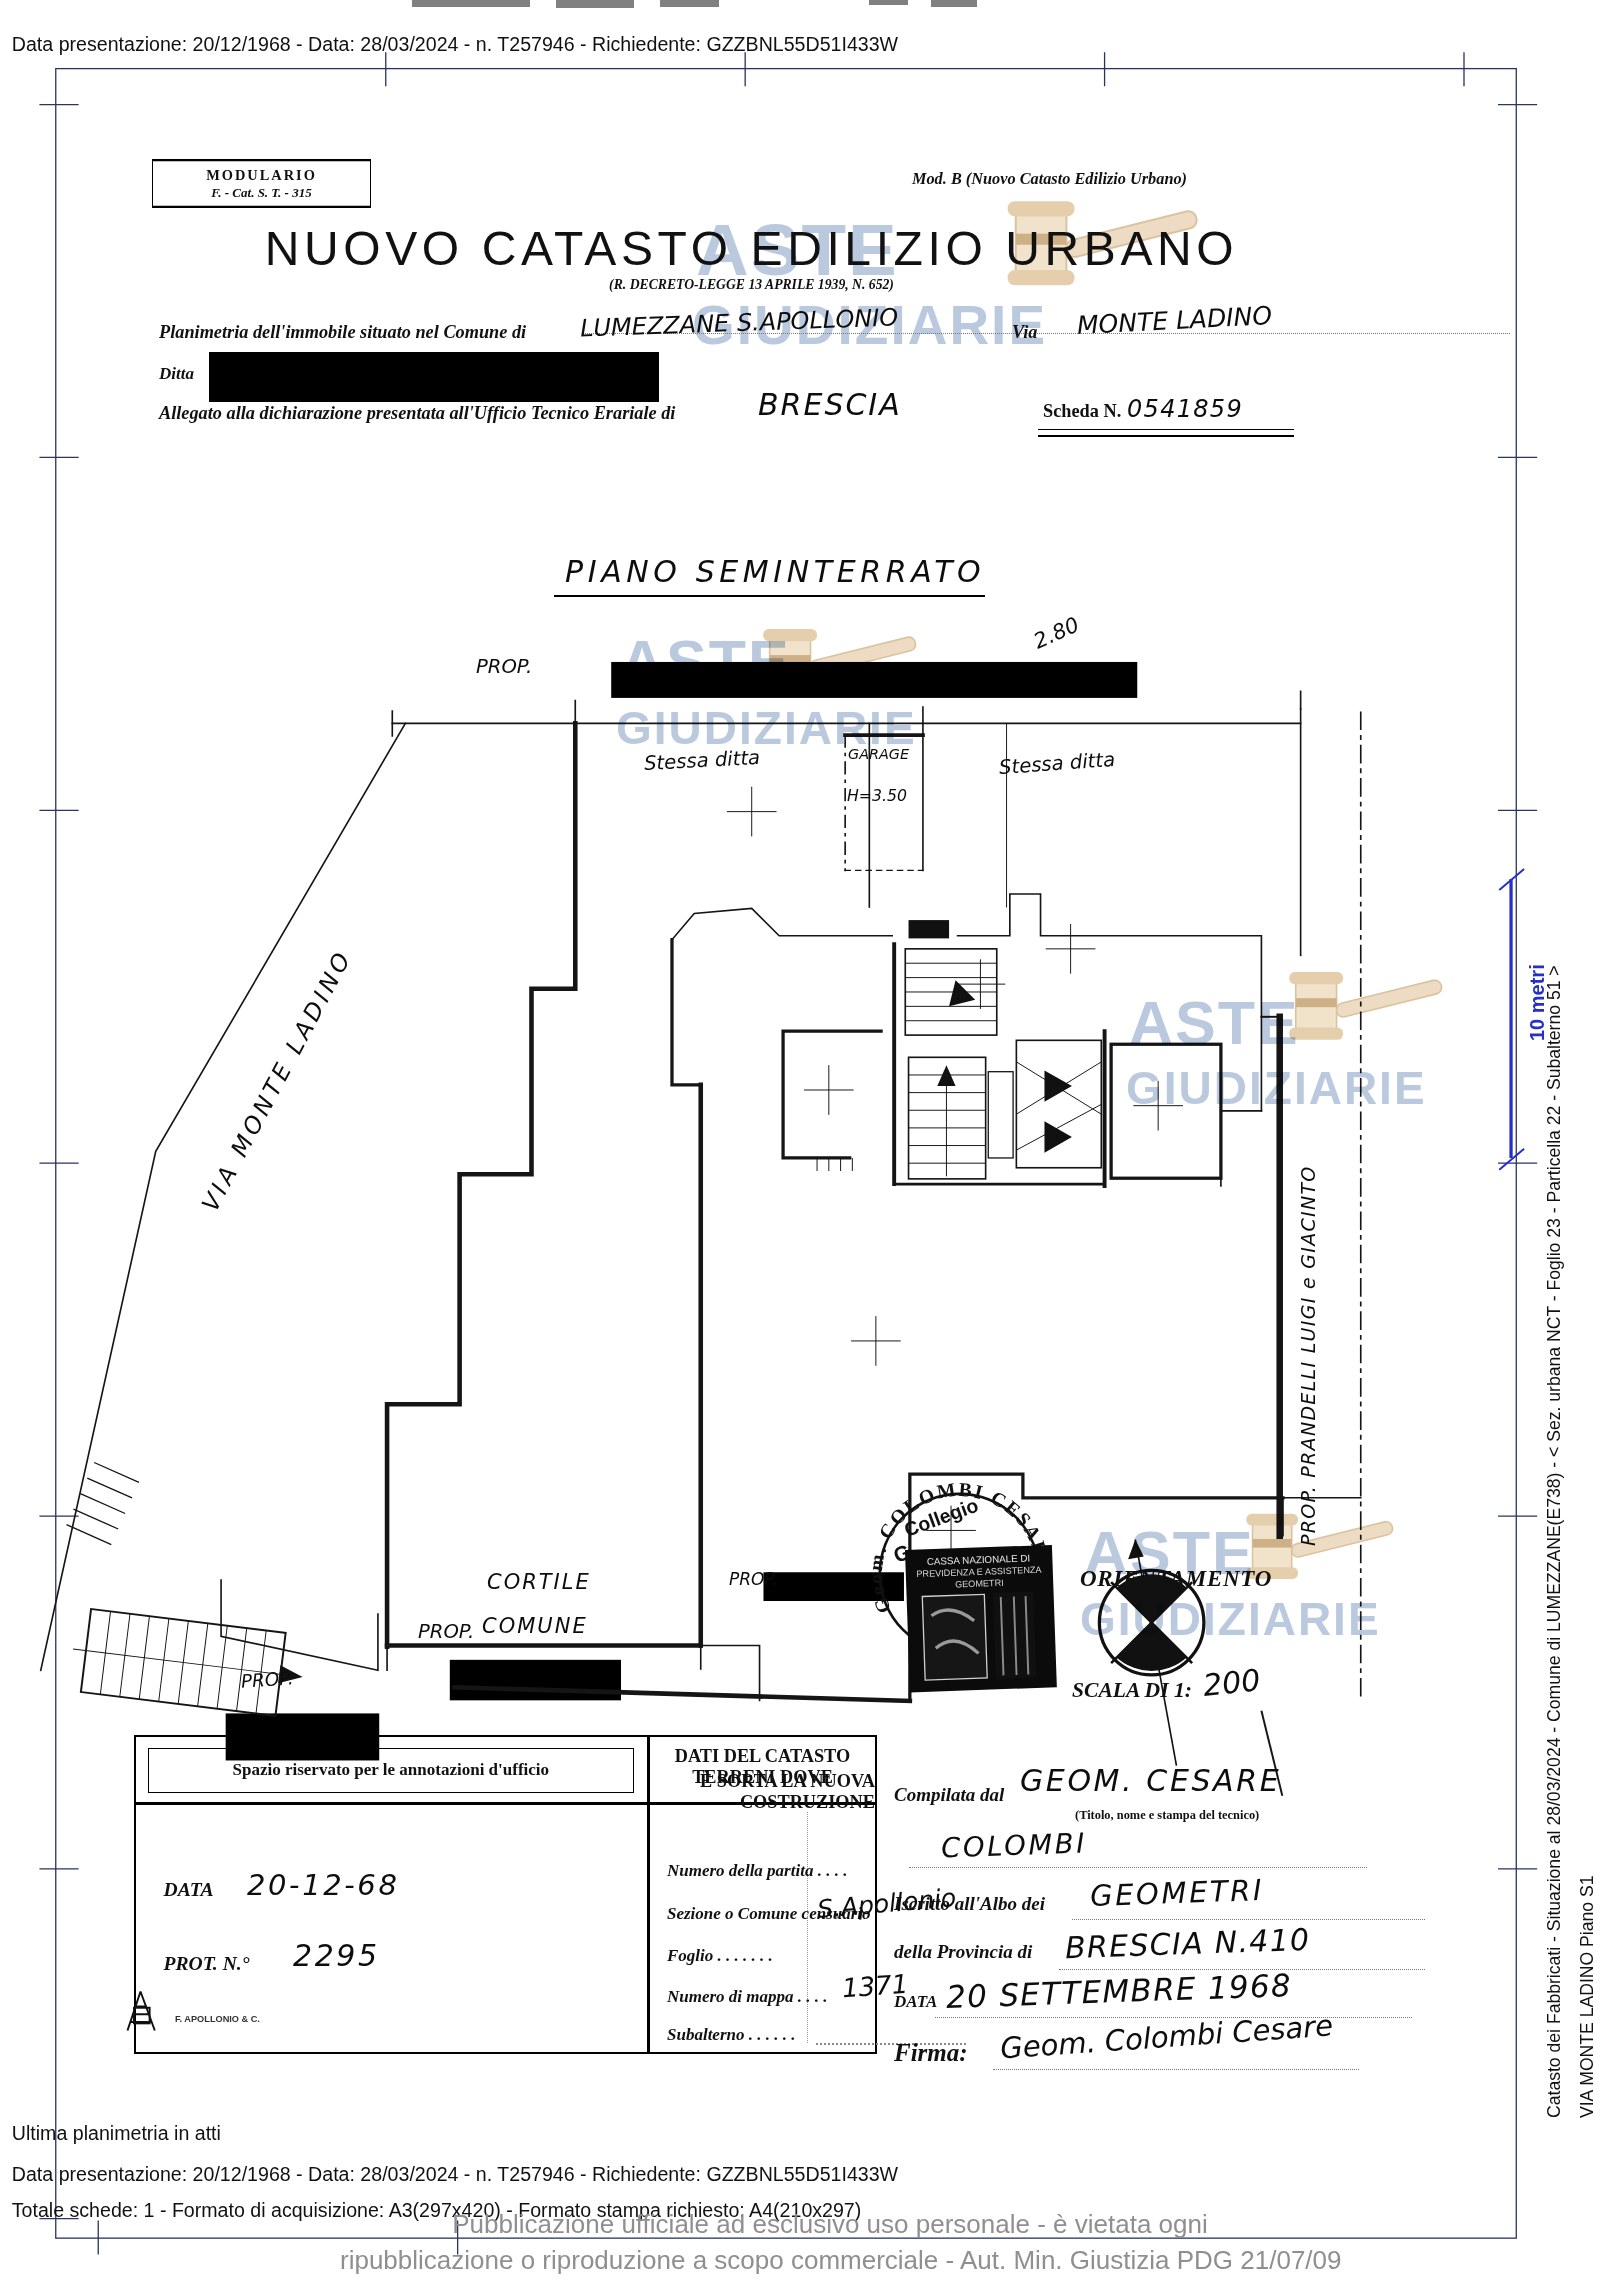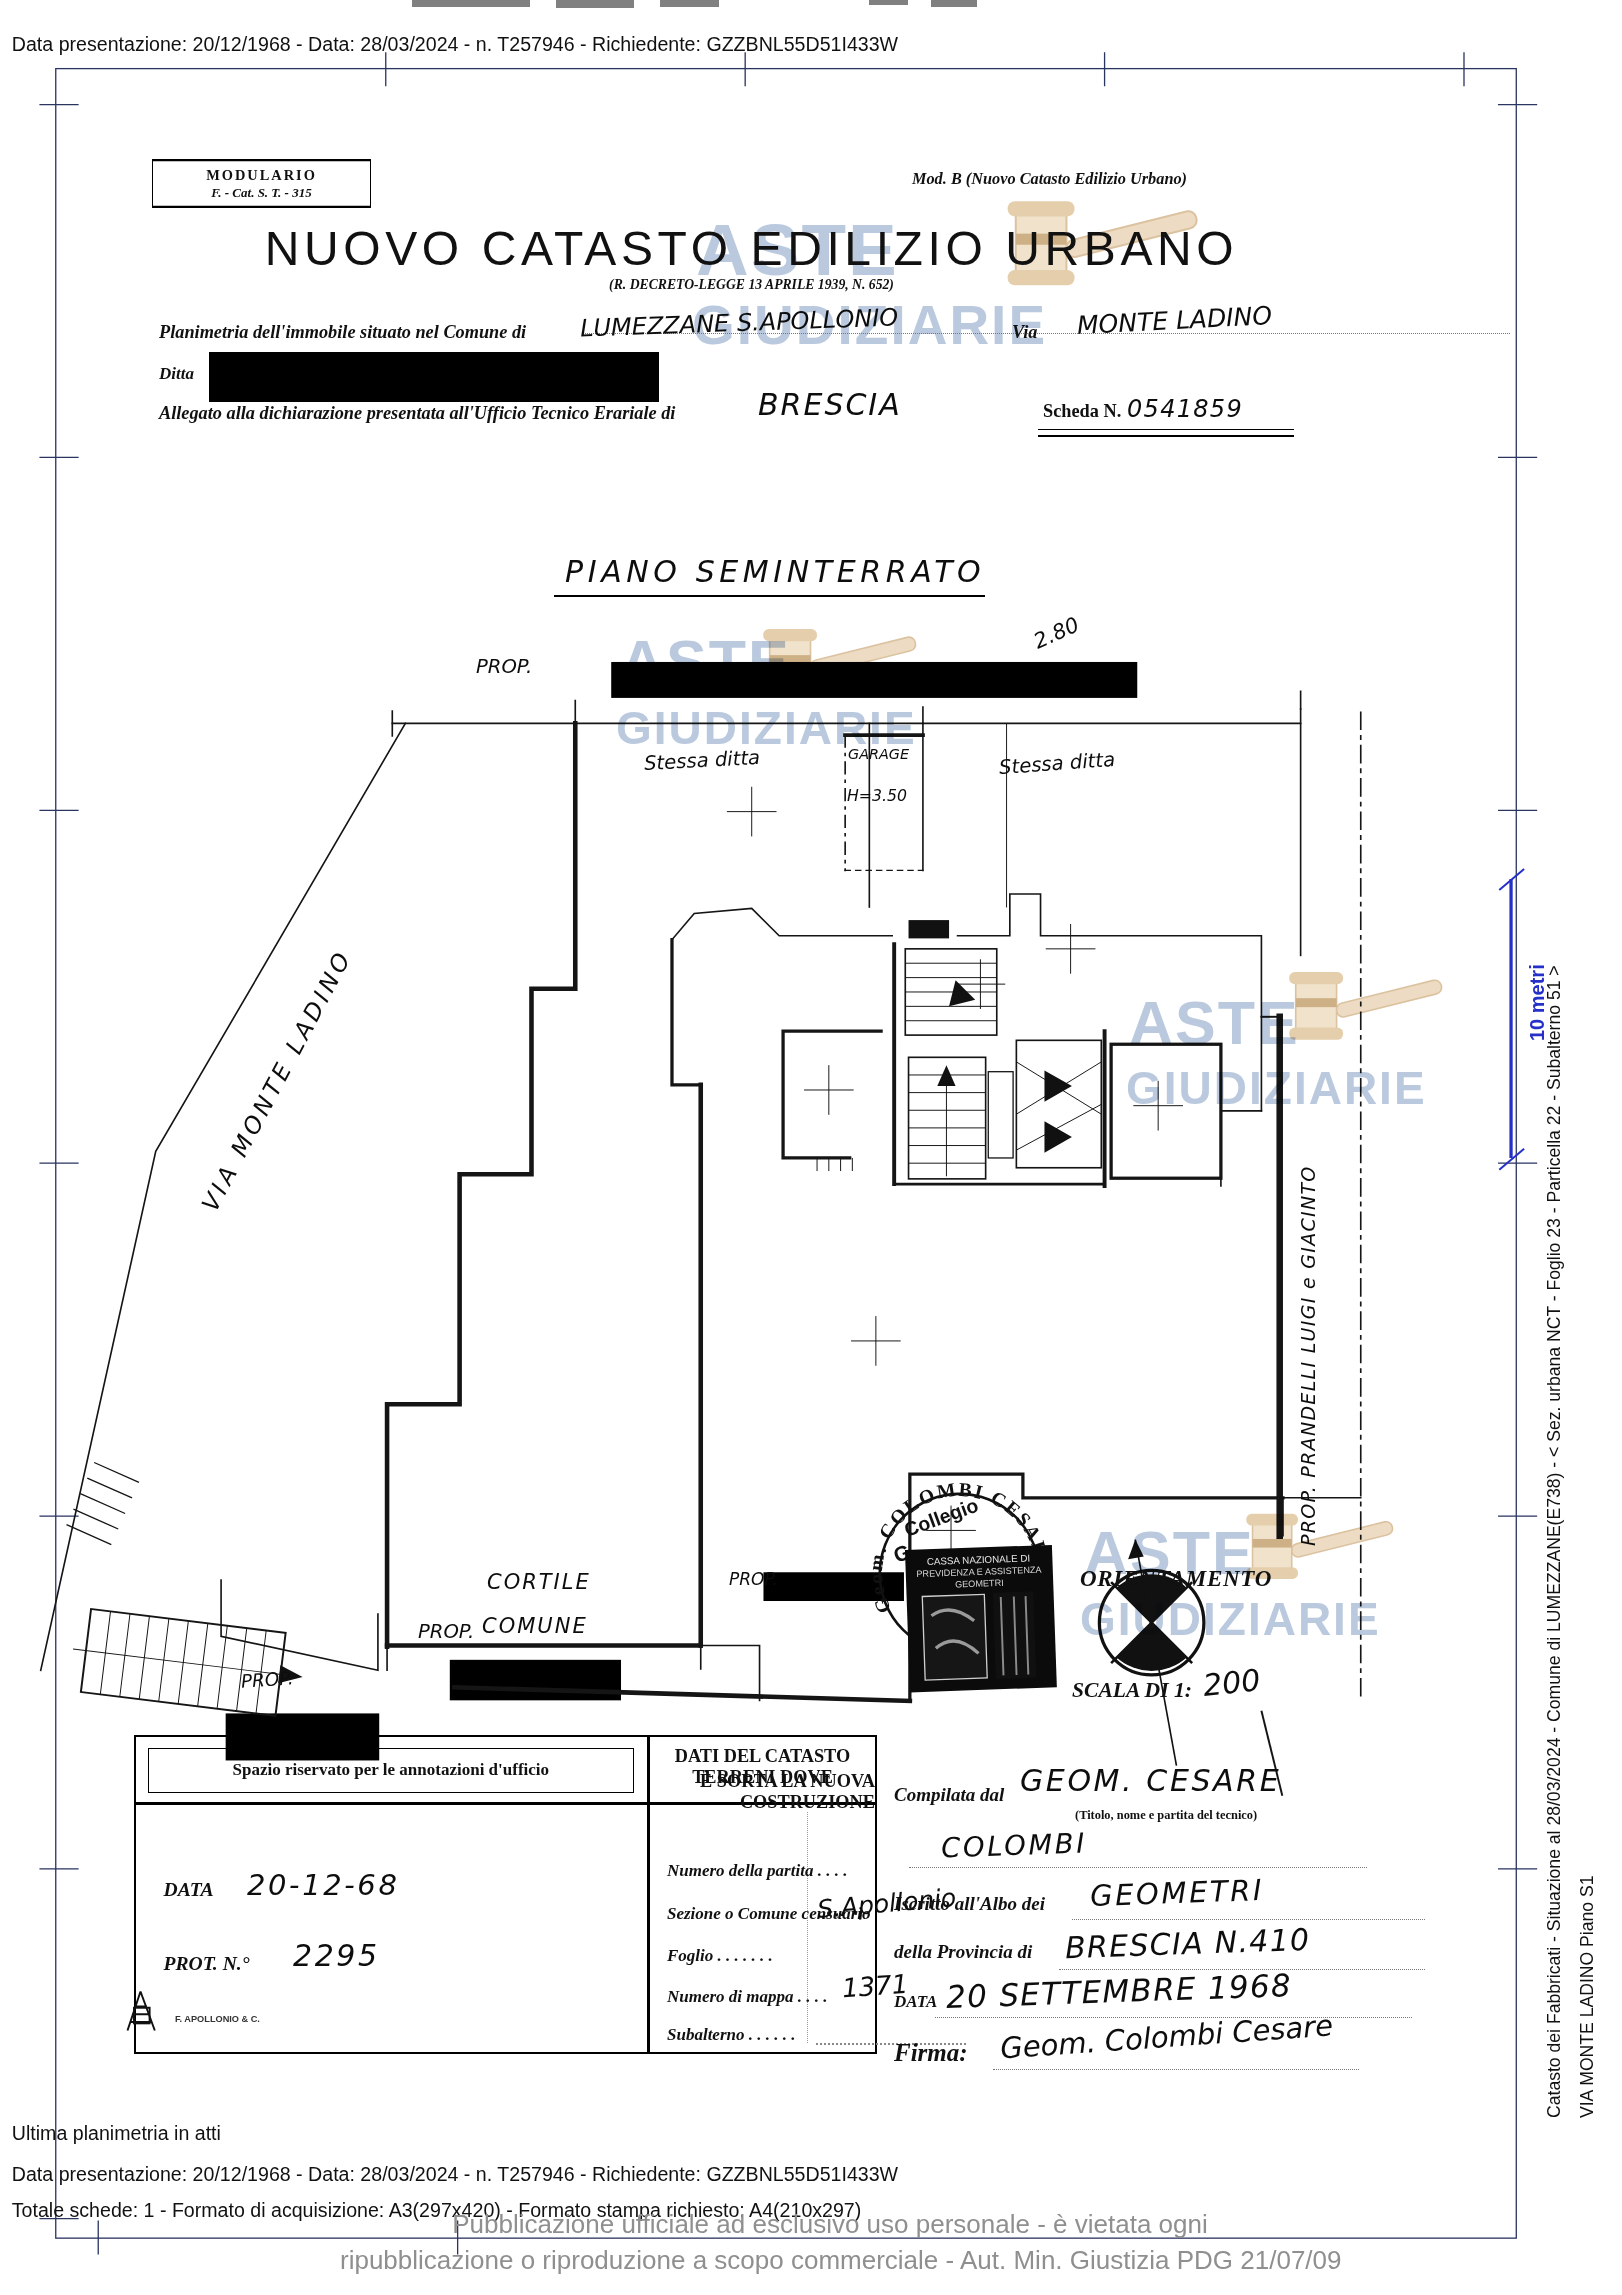--- a/index.html
+++ b/index.html
@@ -282,21 +282,21 @@
     <div class="abs hand nowrap" style="left:681px;top:152px;font-size:25px;transform:rotate(-5deg);">S.Apollonio</div>
     <div class="abs serif-bi nowrap" style="left:531px;top:209px;font-size:17px;">Foglio  .   .   .   .   .   .   .</div>
     <div class="abs serif-bi nowrap" style="left:531px;top:250px;font-size:17px;">Numero di mappa  .   .   .   .</div>
     <div class="abs hand nowrap" style="left:706px;top:234px;font-size:26px;transform:rotate(-4deg);">1371</div>
     <div class="abs serif-bi nowrap" style="left:531px;top:288px;font-size:17px;">Subalterno  .   .   .   .   .   .</div>
     <div class="abs" style="left:680px;top:306px;width:150px;border-bottom:2px dotted #888;"></div>
   </div>
 
   <div class="abs serif-bi txt nowrap" style="left:894px;top:1784px;font-size:19px;">Compilata dal</div>
   <div class="abs hand txt nowrap" style="left:1020px;top:1763px;font-size:30px;letter-spacing:2.6px;">GEOM. CESARE</div>
-  <div class="abs serif-b txt nowrap" style="left:1075px;top:1808px;font-size:12.4px;">(Titolo, nome e partita del tecnico)</div>
+  <div class="abs serif-b txt nowrap" style="left:1075px;top:1808px;font-size:12.4px;">(Titolo, nome e stampa del tecnico)</div>
   <div class="abs hand txt nowrap" style="left:941px;top:1829px;font-size:27.5px;letter-spacing:2.6px;transform:rotate(-2deg);">COLOMBI</div>
   <div class="dotline" style="left:909px;top:1867px;width:458px;"></div>
 
   <div class="abs serif-bi txt nowrap" style="left:894px;top:1893px;font-size:19px;">Iscritto all'Albo dei</div>
   <div class="abs hand txt nowrap" style="left:1090px;top:1876px;font-size:29px;letter-spacing:2.6px;transform:rotate(-2deg);">GEOMETRI</div>
   <div class="dotline" style="left:1072px;top:1919px;width:353px;"></div>
 
   <div class="abs serif-bi txt nowrap" style="left:894px;top:1941px;font-size:19px;">della Provincia di</div>
   <div class="abs hand txt nowrap" style="left:1065px;top:1926px;font-size:30px;letter-spacing:1.3px;transform:rotate(-2deg);">BRESCIA N.410</div>
   <div class="dotline" style="left:1059px;top:1969px;width:366px;"></div>

